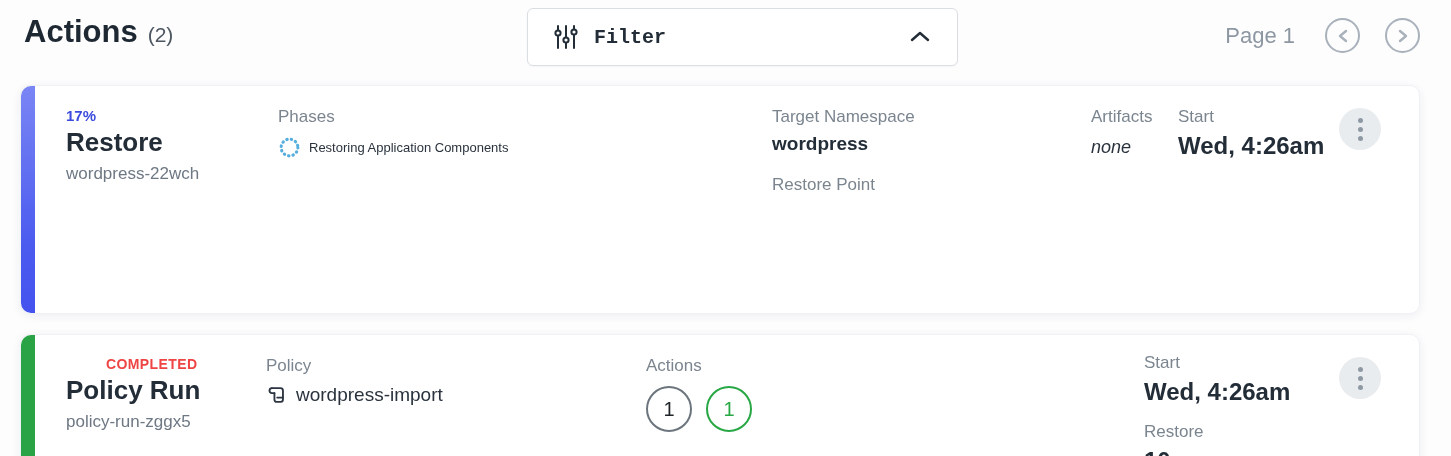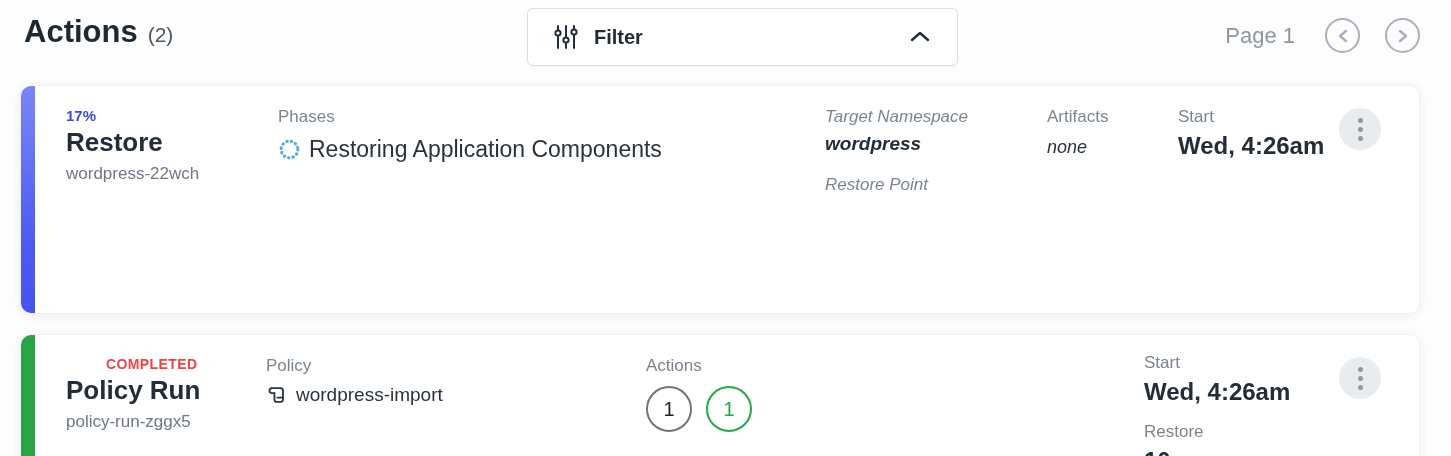--- a/index.html
+++ b/index.html
@@ -13,20 +13,21 @@
   
   .header { position:absolute; left:0; top:0; width:1451px; height:72px; }
   .page-title-wrap { position:absolute; left:24px; top:14px; display:flex; align-items:baseline; gap:10px; }
   .page-title { font-size:31px; font-weight:700; color:#1e2833; }
   .page-count { font-size:21px; font-weight:400; color:#4d5761; }
   .filter-btn {
     position:absolute; left:527px; top:8px; width:431px; height:58px;
     background:#fff; border:1px solid #dadee3; border-radius:6px;
     display:flex; align-items:center; padding:0 26px; cursor:pointer;
     box-shadow:0 1px 2px rgba(0,0,0,0.03);
+    font-family:Liberation Mono, monospace;
   }
   .filter-label { font-size:20px; font-weight:700; color:#232d38; margin-left:16px; }
   .filter-btn .chev { margin-left:auto; display:flex; }
   .pagination { position:absolute; right:31px; top:18px; display:flex; align-items:center; gap:25px; }
   .page-num { font-size:22px; color:#8d97a2; margin-right:5px; }
   .pg-btn {
     width:35px; height:35px; border-radius:50%; border:2px solid #a9b1bb;
     background:transparent; display:flex; align-items:center; justify-content:center; cursor:pointer;
   }
   
@@ -43,21 +44,21 @@
   }
   .accent-restore { background:linear-gradient(180deg,#7a86f4 0%,#4b5bef 70%,#4453ee 100%); }
   .accent-policy { background:#2aa347; }
   .col { position:absolute; }
   .lbl { font-size:17px; color:#7b858f; font-weight:400; }
   .progress-pct { font-size:15px; font-weight:700; color:#3b4cdf; }
   .status-completed { font-size:14px; font-weight:700; color:#ef4444; letter-spacing:0.4px;margin-left:40px; }
   .card-title { font-size:26px; font-weight:700; color:#232d38; line-height:1.2; margin-top:3px; }
   .card-sub { font-size:17px; color:#6e7884; margin-top:6px; }
   .phase-line { display:flex; align-items:center; gap:8px; margin-top:9px; }
-  .phase-text { font-size:23px; color:#2a333d; }
+  .phase-text { font-size:13px; color:#2a333d; }
   .value-bold { font-size:19px; font-weight:700; color:#232d38; margin-top:6px; }
   .value-italic { font-size:18px; font-style:italic; color:#2a333d; margin-top:10px; }
   .start-value { font-size:24px; font-weight:700; color:#232d38; margin-top:5px; }
   .restore-point-link {
     display:block; width:135px; font-size:19px; font-weight:700; color:#4c5ce4;
     text-decoration:none; margin-top:7px; line-height:1.55; overflow-wrap:break-word;
   }
   .policy-line { display:flex; align-items:center; gap:8px; margin-top:8px; }
   .policy-name { font-size:19px; font-weight:400; color:#2a333d; }
   .actions-circles { display:flex; gap:14px; margin-top:10px; }
@@ -136,27 +137,27 @@
     <div class="phase-line">
       <span>
         <svg width="23" height="23" viewBox="0 0 22 22" fill="none">
           <circle cx="11" cy="11" r="8" stroke="#55aedd" stroke-width="3" stroke-linecap="round" stroke-dasharray="0.4 3.95"></circle>
         </svg>
       </span>
       <span class="phase-text">Restoring Application Components</span>
     </div>
   </div>
 
-  <div class="col" style="left:804px; top:21px;font-style:italic;">
+  <div class="col" style="left:751px; top:21px;">
     <div class="lbl">Target Namespace</div>
     <div class="value-bold">wordpress</div>
     <div class="lbl mt18">Restore Point</div>
   </div>
 
-  <div class="col" style="left:1026px; top:21px;">
+  <div class="col" style="left:1070px; top:21px;">
     <div class="lbl">Artifacts</div>
     <div class="value-italic">none</div>
   </div>
 
   <div class="col" style="left:1157px; top:21px;">
     <div class="lbl">Start</div>
     <div class="start-value">Wed, 4:26am</div>
   </div>
 
   <button class="kebab-btn">

